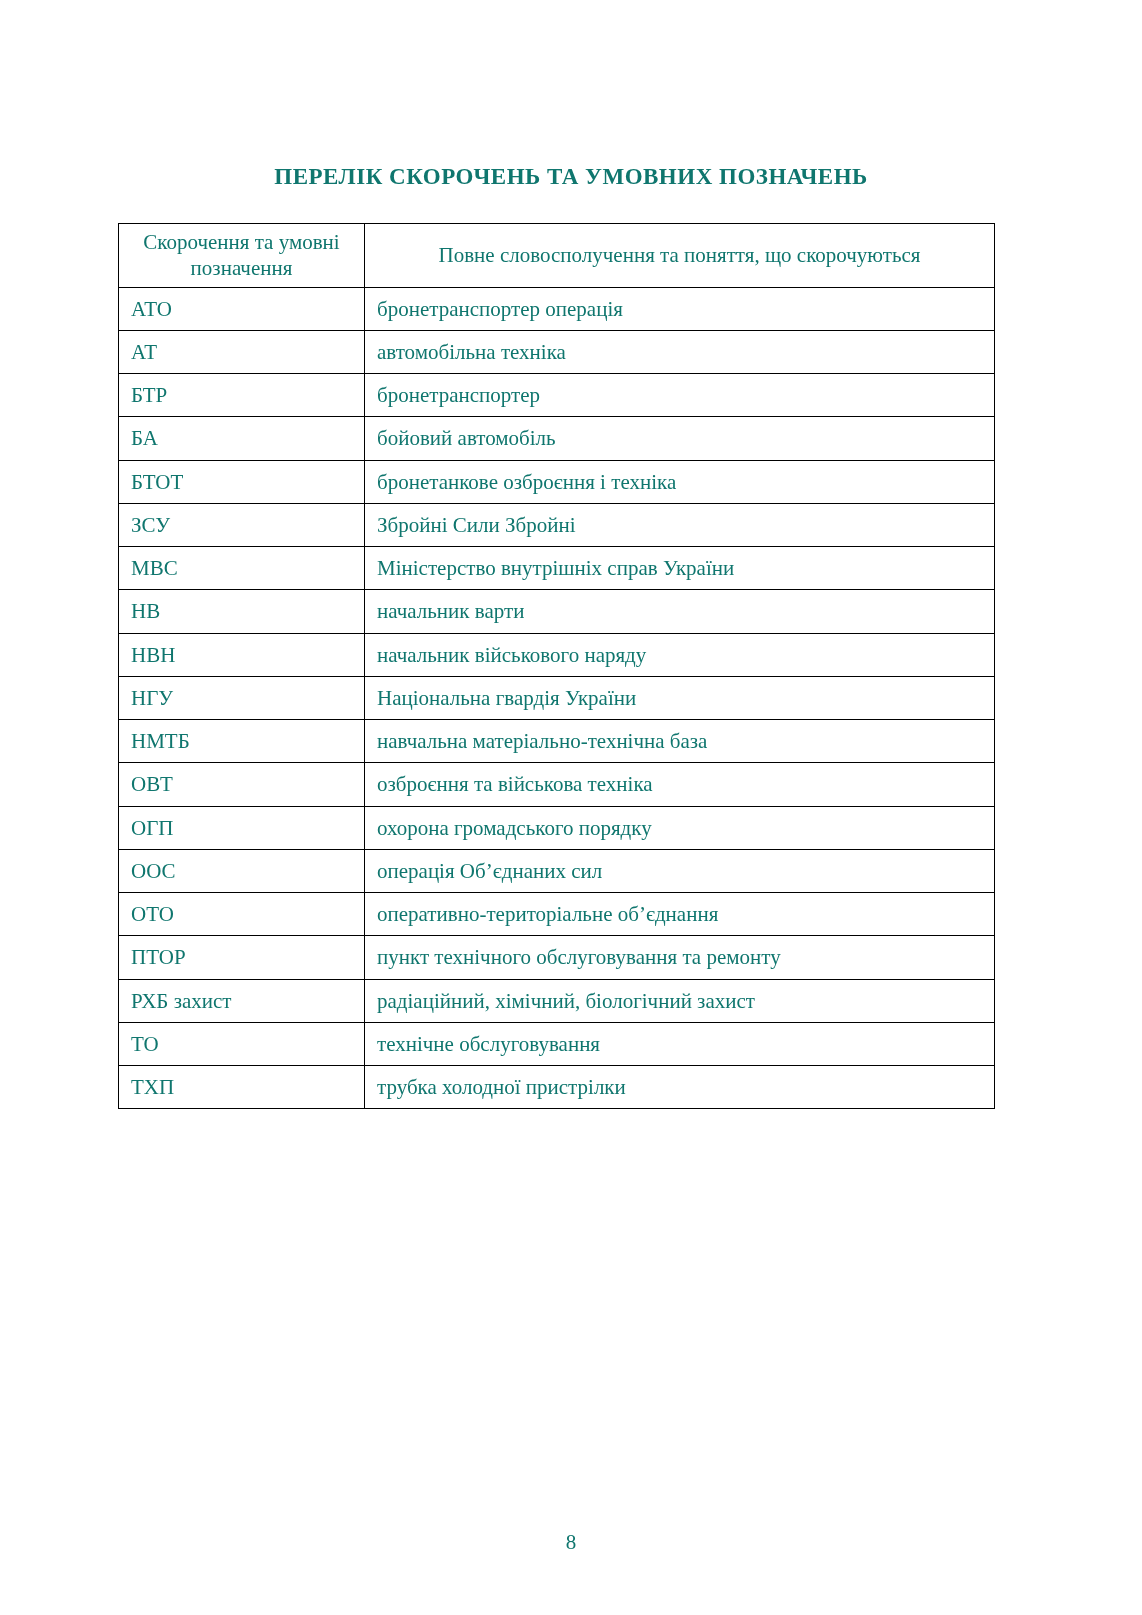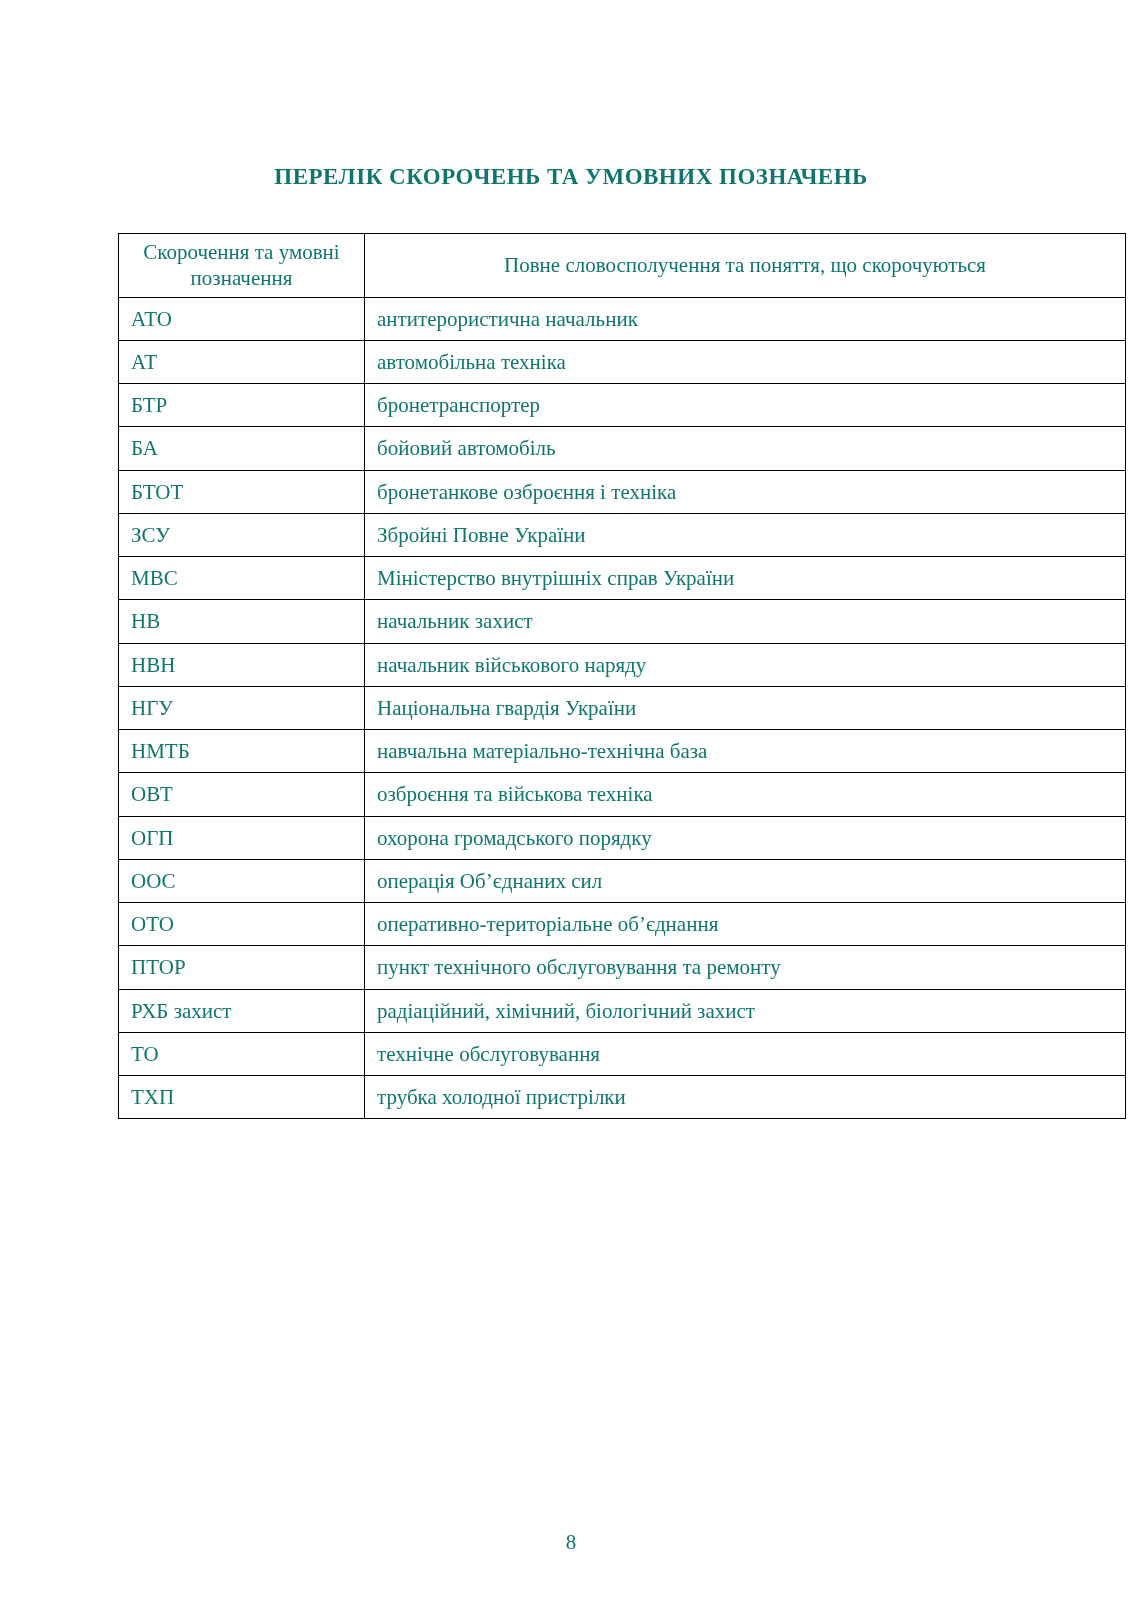--- a/index.html
+++ b/index.html
@@ -18,23 +18,23 @@
     top: 124px;
     left: 0;
     width: 100%;
     text-align: center;
     font-size: 23px;
     font-weight: bold;
     letter-spacing: 0.5px;
   }
   .table-wrap {
     position: absolute;
-    top: 193px;
+    top: 183px;
     left: 118px;
-    width: 1008px;
+    width: 877px;
   }
   table.abbr-table {
     border-collapse: collapse;
     width: 100%;
     font-size: 21px;
     table-layout: fixed;
   }
   table.abbr-table col.col-abbr { width: 246px; }
   table.abbr-table th,
   table.abbr-table td {
@@ -83,49 +83,49 @@
       </colgroup>
       <thead>
         <tr>
           <th>Скорочення та умовні позначення</th>
           <th>Повне словосполучення та поняття, що скорочуються</th>
         </tr>
       </thead>
       <tbody>
           <tr>
             <td class="abbr">АТО</td>
-            <td class="def">антитерористична начальник</td>
+            <td class="def">бронетранспортер операція</td>
           </tr>
           <tr>
             <td class="abbr">АТ</td>
             <td class="def">автомобільна техніка</td>
           </tr>
           <tr>
             <td class="abbr">БТР</td>
             <td class="def">бронетранспортер</td>
           </tr>
           <tr>
             <td class="abbr">БА</td>
             <td class="def">бойовий автомобіль</td>
           </tr>
           <tr>
             <td class="abbr">БТОТ</td>
             <td class="def">бронетанкове озброєння і техніка</td>
           </tr>
           <tr>
             <td class="abbr">ЗСУ</td>
-            <td class="def">Збройні Повне України</td>
+            <td class="def">Збройні Сили Збройні</td>
           </tr>
           <tr>
             <td class="abbr">МВС</td>
             <td class="def">Міністерство внутрішніх справ України</td>
           </tr>
           <tr>
             <td class="abbr">НВ</td>
-            <td class="def">начальник захист</td>
+            <td class="def">начальник варти</td>
           </tr>
           <tr>
             <td class="abbr">НВН</td>
             <td class="def">начальник військового наряду</td>
           </tr>
           <tr>
             <td class="abbr">НГУ</td>
             <td class="def">Національна гвардія України</td>
           </tr>
           <tr>

